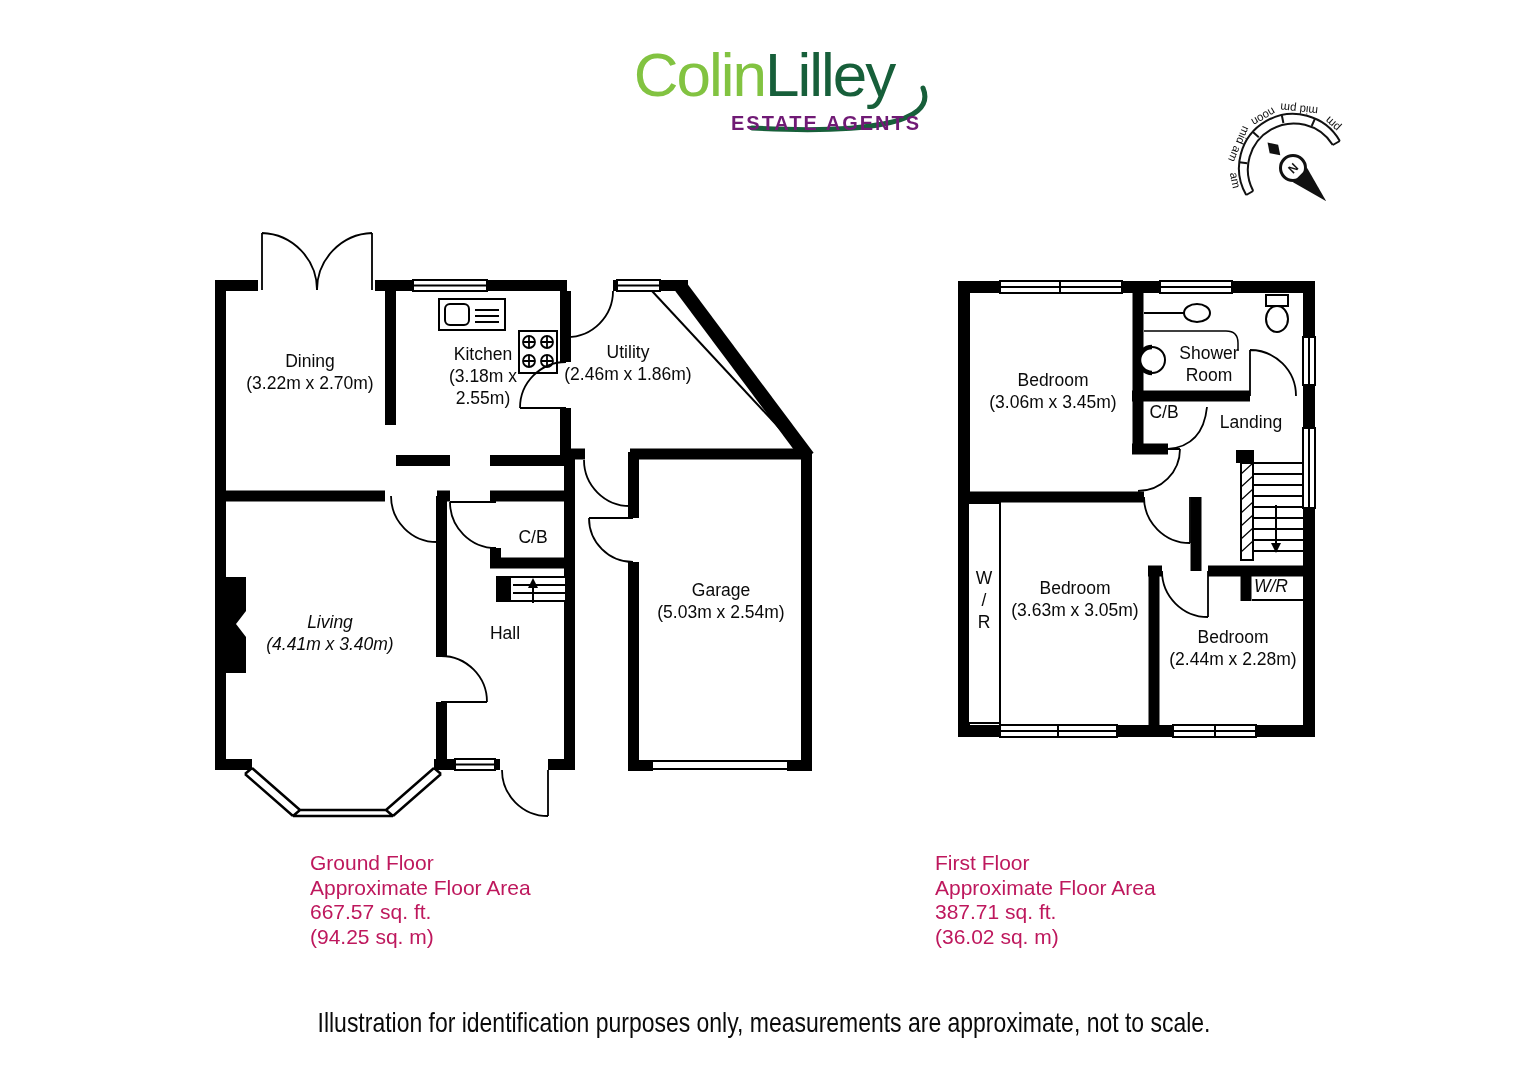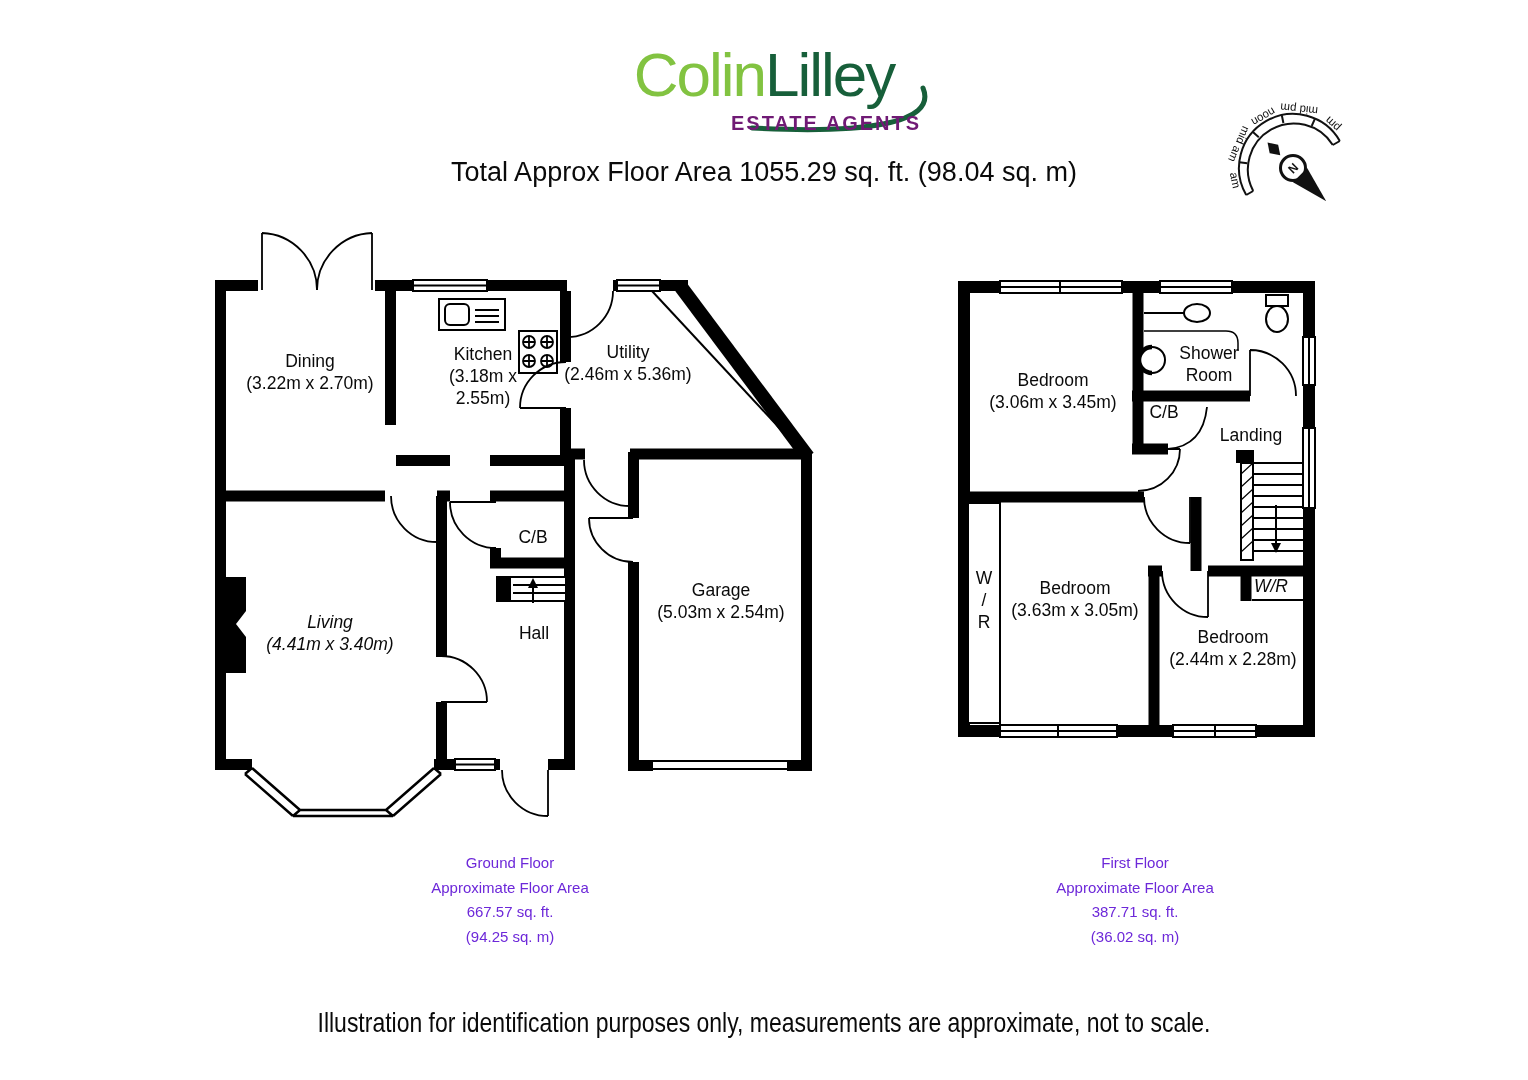--- a/index.html
+++ b/index.html
@@ -10,37 +10,36 @@
   .logo-line{position:absolute;top:44px;left:0;width:100%;text-align:center;
              font-size:62px;font-weight:400;letter-spacing:-2px;line-height:62px;}
   .logo-sub{position:absolute;top:112px;left:0;width:100%;text-align:center;text-indent:124px;
             font-size:20px;font-weight:700;letter-spacing:2px;}
   .page-title{position:absolute;top:157px;left:0;width:100%;text-align:center;
               font-size:27px;color:#0a0a0a;}
   
   .rlabel{position:absolute;transform:translate(-50%,-50%);text-align:center;
           font-size:17.5px;line-height:1.26;color:#0a0a0a;}
   
-  .caption{position:absolute;width:400px;text-align:center;font-size:15px;line-height:24.5px;color:#6d28d9;}
+  .caption{position:absolute;width:400px;text-align:left;font-size:21px;line-height:24.5px;color:#be185d;}
   .disclaimer{position:absolute;top:1007px;left:0;width:100%;text-align:center;
               font-size:28px;color:#0a0a0a;transform:scaleX(0.82);}
   svg{position:absolute;left:0;top:0;}
   .plansvg{width:1528px;height:1080px;}
 </style>
 </head>
 <body>
 
 <div id="canvas">
 
   <div class="logo-line"><span style="color: rgb(130, 195, 65);">Colin</span><span style="color: rgb(23, 95, 58);">Lilley</span></div>
   <svg class="abs" style="left:740px;top:82px;" width="210" height="66" viewBox="0 0 210 66">
     <path d="M183,6 C198,42 122,52 12,46" fill="none" stroke-width="5" stroke-linecap="round" stroke="#175f3a"></path>
   </svg>
   <div class="logo-sub" style="color: #701a75;">ESTATE AGENTS</div>
-  <div class="page-title">Total Approx Floor Area 1055.29 sq. ft. (98.04 sq. m)</div>
 
   <svg class="abs" style="left:1195px;top:70px;" width="220" height="200" viewBox="-98 -98 220 200">
     <g stroke="#111" fill="none" stroke-width="2">
       <path d="M-39.8,23 A46,46 0 0 1 39.8,-23"></path>
       <path d="M-46.8,27 A54,54 0 0 1 46.8,-27"></path>
       <path d="M-39.8,23 L-46.8,27 M-45.8,-4.8 L-53.7,-5.7 M-34.2,-30.8 L-40.1,-36.1 M-9.6,-45 L-11.2,-52.8 M18.7,-42 L22,-49.3 M39.8,-23 L46.8,-27"></path>
     </g>
     <g font-size="11.5" fill="#111" text-anchor="middle" font-family="Liberation Sans, sans-serif">
       <text transform="translate(-61.6,13.1) rotate(78)">am</text>
       <text transform="translate(-57.6,-25.6) rotate(114)">mid am</text>
@@ -215,48 +214,48 @@
   <div class="rlabel" style="left:310px;top:372px;width:200px;">
     <div>Dining</div>
     <div>(3.22m x 2.70m)</div>
   </div>
   <div class="rlabel" style="left:483px;top:376px;width:100px;">
     <div>Kitchen</div>
     <div>(3.18m x 2.55m)</div>
   </div>
   <div class="rlabel" style="left:628px;top:363px;width:170px;">
     <div>Utility</div>
-    <div>(2.46m x 5.36m)</div>
+    <div>(2.46m x 1.86m)</div>
   </div>
   <div class="rlabel" style="left:533px;top:537px;width:80px;">
     <div>C/B</div>
   </div>
   <div class="rlabel" style="left:330px;top:633px;width:200px;font-style:italic;">
     <div>Living</div>
     <div>(4.41m x 3.40m)</div>
   </div>
-  <div class="rlabel" style="left:534px;top:633px;width:80px;">
+  <div class="rlabel" style="left:505px;top:633px;width:80px;">
     <div>Hall</div>
   </div>
   <div class="rlabel" style="left:721px;top:601px;width:190px;">
     <div>Garage</div>
     <div>(5.03m x 2.54m)</div>
   </div>
 
   <div class="rlabel" style="left:1053px;top:391px;width:190px;">
     <div>Bedroom</div>
     <div>(3.06m x 3.45m)</div>
   </div>
   <div class="rlabel" style="left:1209px;top:364px;width:92px;">
     <div>Shower Room</div>
   </div>
   <div class="rlabel" style="left:1164px;top:412px;width:60px;">
     <div>C/B</div>
   </div>
-  <div class="rlabel" style="left:1251px;top:422px;width:100px;margin-top:13px;">
+  <div class="rlabel" style="left:1251px;top:422px;width:100px;">
     <div>Landing</div>
   </div>
   <div class="rlabel" style="left:984px;top:600px;width:30px;">
     <div>W</div>
     <div>/</div>
     <div>R</div>
   </div>
   <div class="rlabel" style="left:1075px;top:599px;width:190px;">
     <div>Bedroom</div>
     <div>(3.63m x 3.05m)</div>

